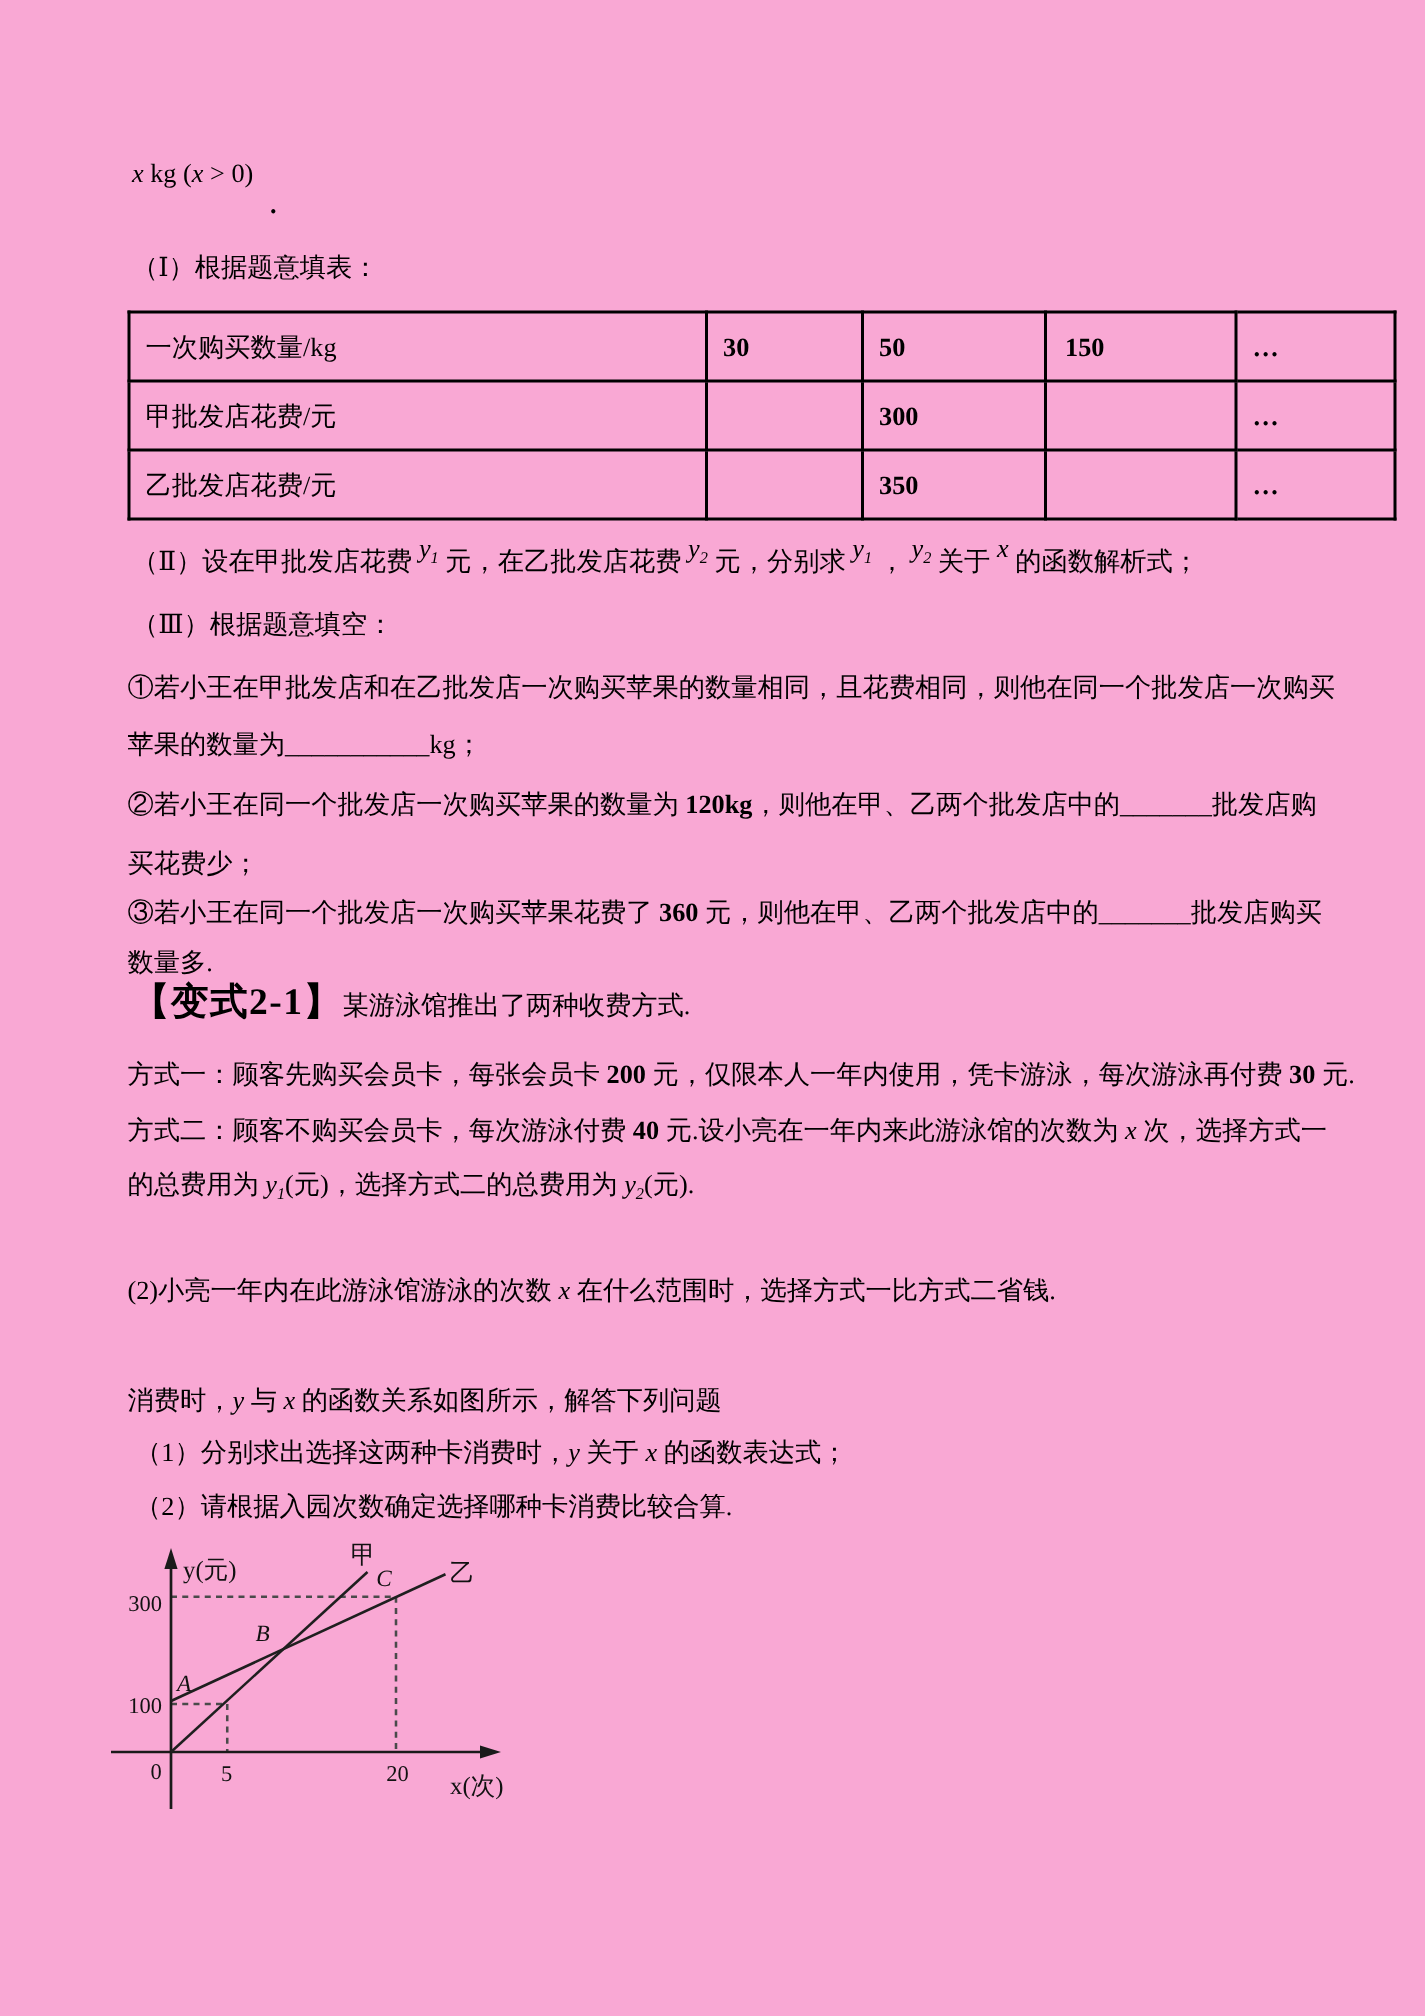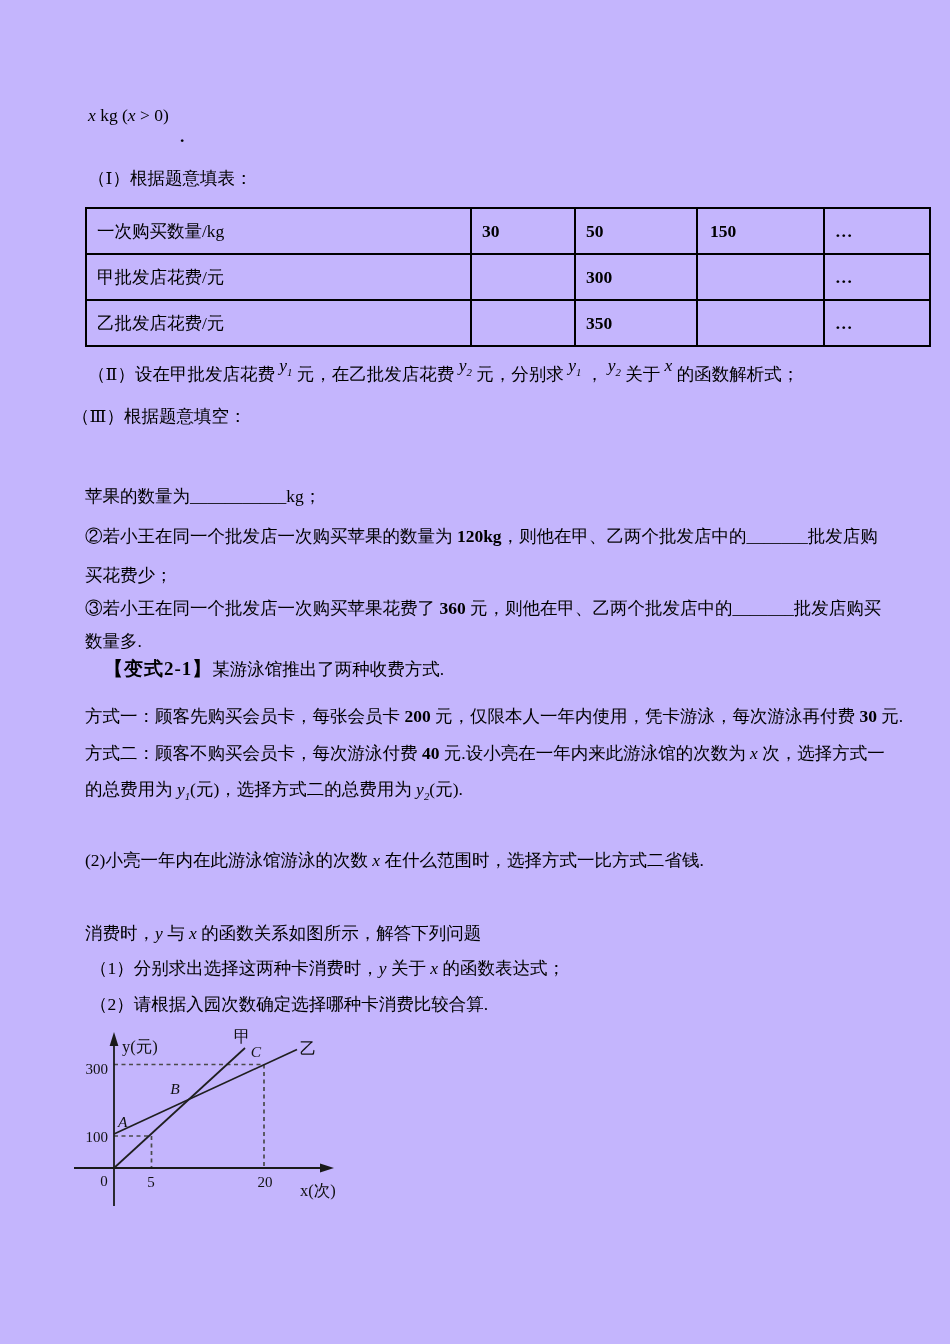--- a/index.html
+++ b/index.html
@@ -1,35 +1,35 @@
 <!DOCTYPE html>
 <html><head>
 <meta charset="utf-8">
 <style>
   html,body{margin:0;padding:0;background:#ffffff;}
   .page{
     position:relative;
     width:950px;
     height:1344px;
-    background:#c4b5fd;
+    background:#f9a8d4;
     color:#000;
     font-family:"Liberation Serif","DejaVu Serif",serif;
     font-size:17.5px;
     overflow:hidden;
   }
   .ln{
     position:absolute;
     white-space:nowrap;
     line-height:25px;
   }
   .mvar{font-style:italic;font-family:"Liberation Serif","DejaVu Serif",serif;}
   .mvar sub{font-size:0.62em;font-style:italic;line-height:0;}
   .raised{position:relative;top:-9px;display:inline-block;}
   .mnum{font-weight:bold;}
-  .tag{font-weight:bold;font-size:19px;letter-spacing:1px;margin-left:16px;}
+  .tag{font-weight:bold;font-size:25px;letter-spacing:1px;}
   table.fill{
     position:absolute;
     left:85px;top:207px;
     border-collapse:collapse;
     table-layout:fixed;
   }
   table.fill td{
     border:2px solid #000;
     height:44px;
     padding:0 0 0 10px;
@@ -76,22 +76,23 @@
       <td>乙批发店花费/元</td>
       <td class="num"></td>
       <td class="num">350</td>
       <td class="num"></td>
       <td class="num">…</td>
     </tr>
   </tbody>
     </table>
 
   <div class="ln" style="left:88px;top:362px;">（Ⅱ）设在甲批发店花费 <span class="mvar raised">y<sub>1</sub></span> 元，在乙批发店花费 <span class="mvar raised">y<sub>2</sub></span> 元，分别求 <span class="mvar raised">y<sub>1</sub></span> ， <span class="mvar raised">y<sub>2</sub></span> 关于 <span class="mvar raised">x</span> 的函数解析式；</div>
-  <div class="ln" style="left:72px;top:404px;">（Ⅲ）根据题意填空：</div>
+  <div class="ln" style="left:88px;top:404px;">（Ⅲ）根据题意填空：</div>
 
+  <div class="ln" style="left:85px;top:446px;">①若小王在甲批发店和在乙批发店一次购买苹果的数量相同，且花费相同，则他在同一个批发店一次购买</div>
   <div class="ln" style="left:85px;top:484px;">苹果的数量为___________kg；</div>
   <div class="ln" style="left:85px;top:524px;">②若小王在同一个批发店一次购买苹果的数量为 <span class="mnum">120kg</span>，则他在甲、乙两个批发店中的_______批发店购</div>
   <div class="ln" style="left:85px;top:563px;">买花费少；</div>
   <div class="ln" style="left:85px;top:596px;">③若小王在同一个批发店一次购买苹果花费了 <span class="mnum">360</span> 元，则他在甲、乙两个批发店中的_______批发店购买</div>
   <div class="ln" style="left:85px;top:629px;">数量多.</div>
 
   <div class="ln" style="left:88px;top:656px;">
     <span class="tag">【变式2-1】</span><span>某游泳馆推出了两种收费方式.</span>
   </div>
   <div class="ln" style="left:85px;top:704px;">方式一：顾客先购买会员卡，每张会员卡 <span class="mnum">200</span> 元，仅限本人一年内使用，凭卡游泳，每次游泳再付费 <span class="mnum">30</span> 元.</div>

